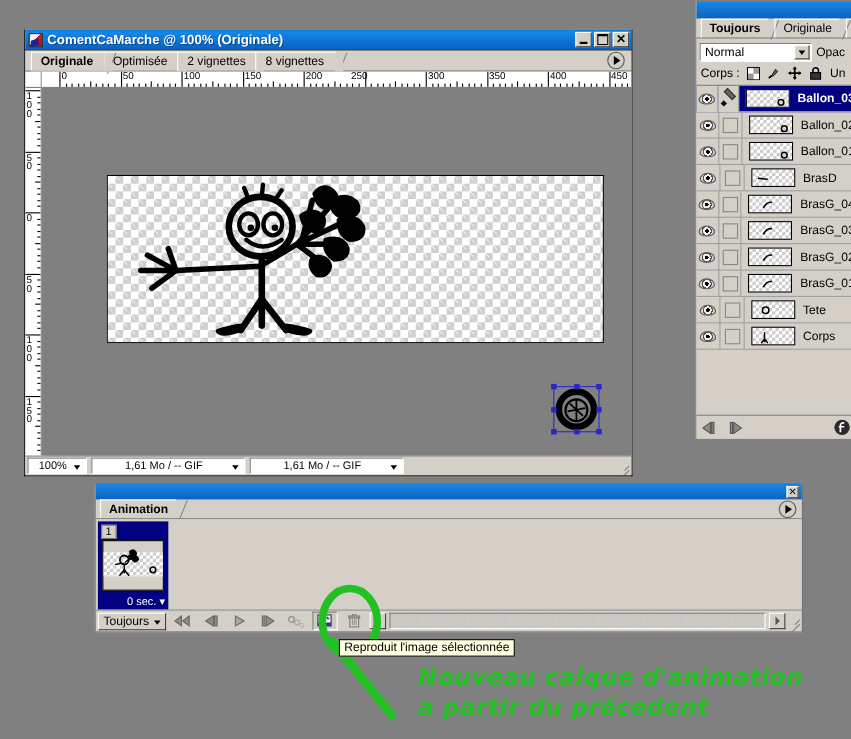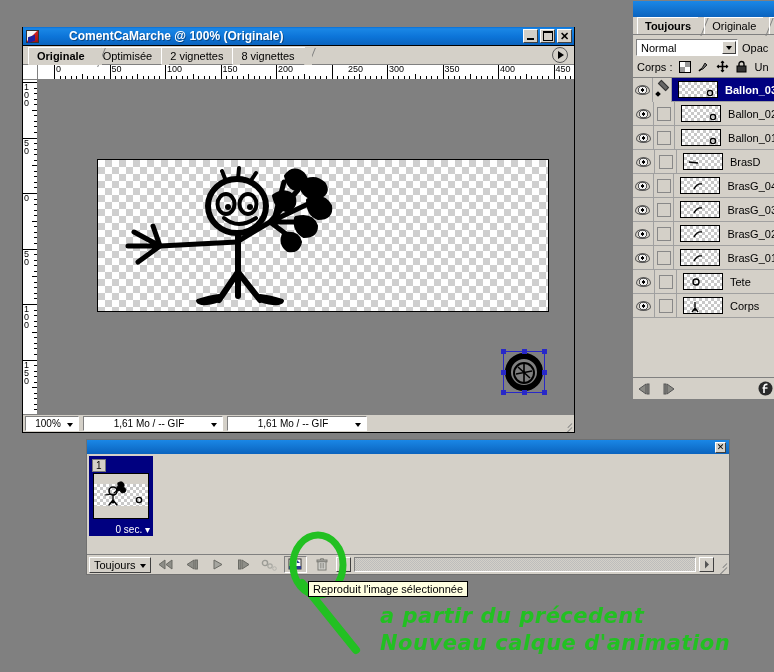--- a/index.html
+++ b/index.html
@@ -17,21 +17,21 @@
   
   .titlebar {
     background: linear-gradient(to bottom,#0a6fd4 0%,#1a87e6 10%,#0c74d8 55%,#0a63be 100%);
     height: 19px;
     display:flex; align-items:center;
     padding: 0 2px 0 3px;
     color:#fff;
     font-weight:bold;
     font-size:12px;
   }
-  .titlebar .tb-title { flex:1; white-space:nowrap; overflow:hidden; padding-left:4px; text-shadow:1px 1px 0 rgba(0,0,0,.35);margin-left:26px; }
+  .titlebar .tb-title { flex:1; white-space:nowrap; overflow:hidden; padding-left:4px; text-shadow:1px 1px 0 rgba(0,0,0,.35); }
   .win-btns { display:flex; gap:2px; }
   .win-btn {
     width:15px;height:14px;
     background:#d4d0c8;
     border:1px solid #fff;
     border-right-color:#404040;border-bottom-color:#404040;
     display:flex;align-items:center;justify-content:center;
     font-size:9px;line-height:1;color:#000;
     font-family:"Liberation Sans",sans-serif;
   }
@@ -395,21 +395,21 @@
           <div class="tick" style="left: 243.55px;"></div>
           <div class="tick" style="left: 249.1px;"></div>
           <div class="tick" style="left: 254.65px;"></div>
           <div class="tick" style="left: 260.2px;"></div>
           <div class="tick mid" style="left: 265.75px;"></div>
           <div class="tick" style="left: 271.3px;"></div>
           <div class="tick" style="left: 276.85px;"></div>
           <div class="tick" style="left: 282.4px;"></div>
           <div class="tick" style="left: 287.95px;"></div>
           <div class="tick major" style="left: 293.5px;"></div>
-          <div class="rlabel" style="left: 308px;">250</div>
+          <div class="rlabel" style="left: 279px;">250</div>
           <div class="tick" style="left: 299.05px;"></div>
           <div class="tick" style="left: 304.6px;"></div>
           <div class="tick" style="left: 310.15px;"></div>
           <div class="tick" style="left: 315.7px;"></div>
           <div class="tick mid" style="left: 321.25px;"></div>
           <div class="tick" style="left: 326.8px;"></div>
           <div class="tick" style="left: 332.35px;"></div>
           <div class="tick" style="left: 337.9px;"></div>
           <div class="tick" style="left: 343.45px;"></div>
           <div class="tick major" style="left: 349px;"></div>
@@ -824,20 +824,27 @@
         </svg>
     </span>
   </div>
 </div>
 
 <div id="animation-palette">
   <div class="pal-top">
     <div class="tiny-close">✕</div>
   </div>
 
+  <div class="anim-tabs">
+    <div class="pal-tab active">
+      <span>Animation</span>
+      <span class="slash"></span>
+    </div>
+    <div class="tab-arrow" style="right:5px;top:1px;"></div>
+  </div>
 
   <div class="anim-frames">
     <div class="frame">
       <div class="frame-num">1</div>
       <div class="frame-thumb">
         <div class="inner"></div>
         <svg width="56" height="46" viewBox="0 0 56 46" style="position:absolute;left:0;top:0;">
           <g stroke="#000" fill="none" stroke-linecap="round">
             <circle cx="19" cy="17" r="4" stroke-width="1.6"></circle>
             <path d="M19 21 L19 29 M19 26 L15 31 M19 26 L23 31" stroke-width="1.4"></path>
@@ -923,15 +930,15 @@
 <svg id="annot-svg" viewBox="0 0 774 672">
   <ellipse cx="318" cy="565" rx="25" ry="30" fill="none" stroke="#22c022" stroke-width="7"></ellipse>
   <path d="M302 583 L356 650" fill="none" stroke="#22c022" stroke-width="8" stroke-linecap="round"></path>
 </svg>
 
 <div id="tooltip">
   <span>Reproduit l'image sélectionnée</span>
 </div>
 
 <div id="annot-text">
+  <div>Nouveau calque d'animation</div>
   <div>a partir du précedent</div>
-  <div>Nouveau calque d'animation</div>
 </div>
 
 </body></html>

